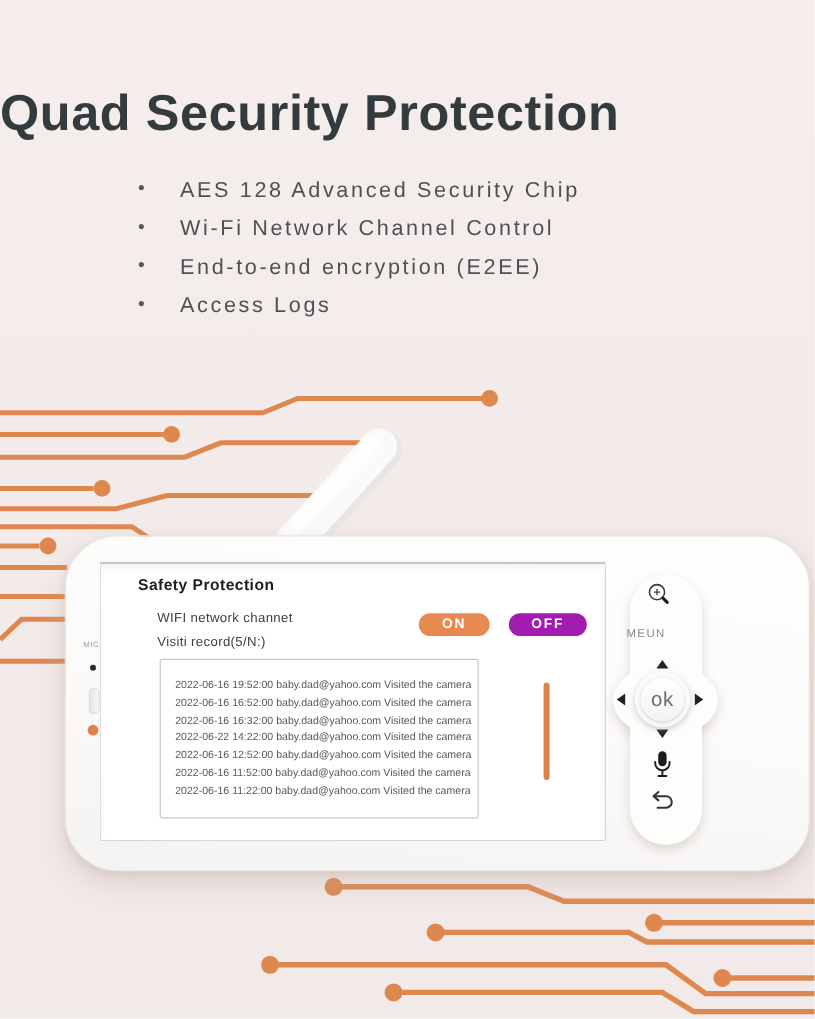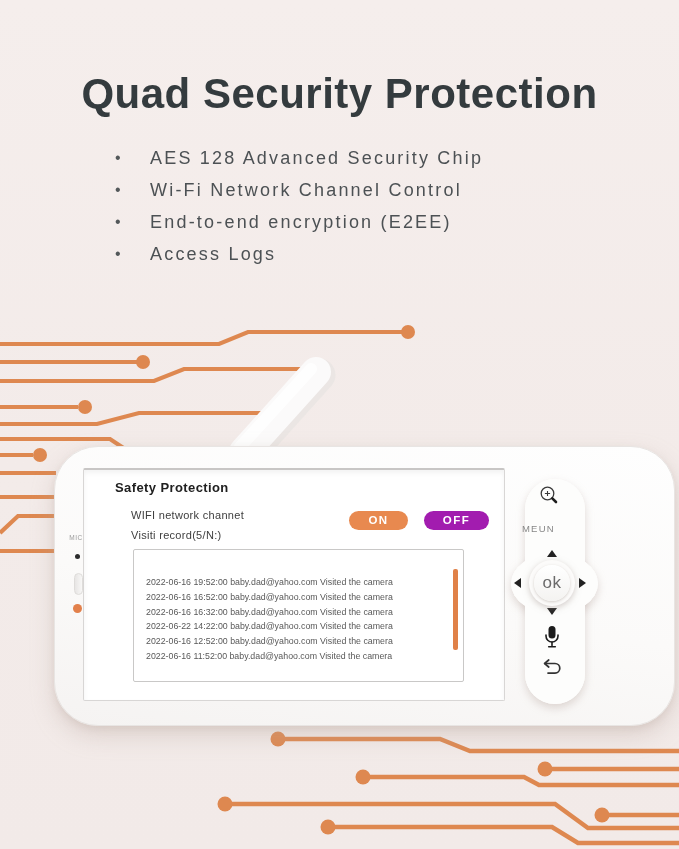--- a/index.html
+++ b/index.html
@@ -3,21 +3,21 @@
 <meta charset="utf-8">
 <style>
   html,body{margin:0;padding:0;background:#fff;}
   .stage{
     position:relative;width:679px;height:849px;margin:0 auto;overflow:hidden;
     background:linear-gradient(180deg,#f5eeec 0%,#f3ebe9 55%,#f2eae8 100%);
     font-family:"Liberation Sans","DejaVu Sans",sans-serif;
   }
   
   .title{
-    position:absolute;top:70px;left:0;width:100%;text-align:center;
+    position:absolute;top:70px;left:0;width:100%;
     font-size:42px;font-weight:700;color:#343b3e;letter-spacing:.5px;z-index:3;
   }
   .features{
     position:absolute;left:150px;top:142px;margin:0;padding:0;list-style:none;z-index:3;
   }
   .features li{
     position:relative;height:32px;line-height:32px;
     font-size:18px;font-weight:400;color:#4c5154;letter-spacing:2.2px;white-space:nowrap;
   }
   .features li::before{
@@ -45,22 +45,22 @@
     border:1px solid #d8d6d5;border-top:2px solid #c8c6c5;border-radius:2px;box-sizing:border-box;
     box-shadow:inset 0 3px 5px rgba(0,0,0,.05);
   }
   .scr-heading{position:absolute;left:31px;top:10px;font-size:13px;font-weight:700;color:#202020;letter-spacing:.4px;}
   .wifi-label{position:absolute;left:47px;top:39px;font-size:11px;color:#3e3e3e;letter-spacing:.3px;}
   .visit-label{position:absolute;left:47px;top:59px;font-size:11px;color:#3e3e3e;letter-spacing:.3px;}
   .btn{position:absolute;top:41px;height:19px;border-radius:9.5px;color:#fff;
     font-size:11.5px;font-weight:700;letter-spacing:1.5px;text-align:center;line-height:19px;margin-left:44px;}
   .btn-on{left:221px;width:59px;background:#e8894f;}
   .btn-off{left:296px;width:65px;background:#a21caf;}
-  .log-box{position:absolute;left:49px;top:79px;width:331px;height:133px;background:#fff;
-    border:1px solid #c9c8c7;border-radius:2px;box-sizing:border-box;padding-top:25px;}
+  .log-box{position:absolute;left:49px;top:79px;width:266px;height:133px;background:#fff;
+    border:1px solid #c9c8c7;border-radius:2px;box-sizing:border-box;padding-top:13px;}
   .log-row{height:14.8px;line-height:14.8px;padding-left:12px;font-size:8.8px;color:#585858;white-space:nowrap;}
   .log-scrollbar{position:absolute;left:319px;top:19px;width:4.5px;height:81px;border-radius:2px;background:#e08148;}
   
   .panel-sh,.panel-fill{position:absolute;background:#fdfdfc;}
   .pill{left:470px;top:32px;width:60px;height:225px;border-radius:30px;}
   .bulge{left:456px;top:106px;width:87px;height:61px;border-radius:50%;}
   .panel-sh{box-shadow:0 4px 9px rgba(180,163,155,.4);}
   .zoom-ic{position:absolute;left:484px;top:38px;width:20px;height:20px;}
   .menu-lbl{position:absolute;left:467px;top:76px;width:60px;text-align:left;
     font-size:9.5px;color:#878787;letter-spacing:1.2px;}
@@ -148,20 +148,21 @@
       <div class="btn btn-on">ON</div>
       <div class="btn btn-off">OFF</div>
 
       <div class="log-box">
         <div class="log-row">2022-06-16 19:52:00 baby.dad@yahoo.com Visited the camera</div>
         <div class="log-row">2022-06-16 16:52:00 baby.dad@yahoo.com Visited the camera</div>
         <div class="log-row">2022-06-16 16:32:00 baby.dad@yahoo.com Visited the camera</div>
         <div class="log-row">2022-06-22 14:22:00 baby.dad@yahoo.com Visited the camera</div>
         <div class="log-row">2022-06-16 12:52:00 baby.dad@yahoo.com Visited the camera</div>
         <div class="log-row">2022-06-16 11:52:00 baby.dad@yahoo.com Visited the camera</div>
+        <div class="log-row">2022-06-16 11:22:00 baby.dad@yahoo.com Visited the camera</div>
         <div class="log-scrollbar"></div>
       </div>
     </div>
 
     <div class="panel-sh pill"></div>
     <div class="panel-sh bulge"></div>
     <div class="panel-fill pill"></div>
     <div class="panel-fill bulge"></div>
 
     <svg class="zoom-ic" viewBox="0 0 20 20">

